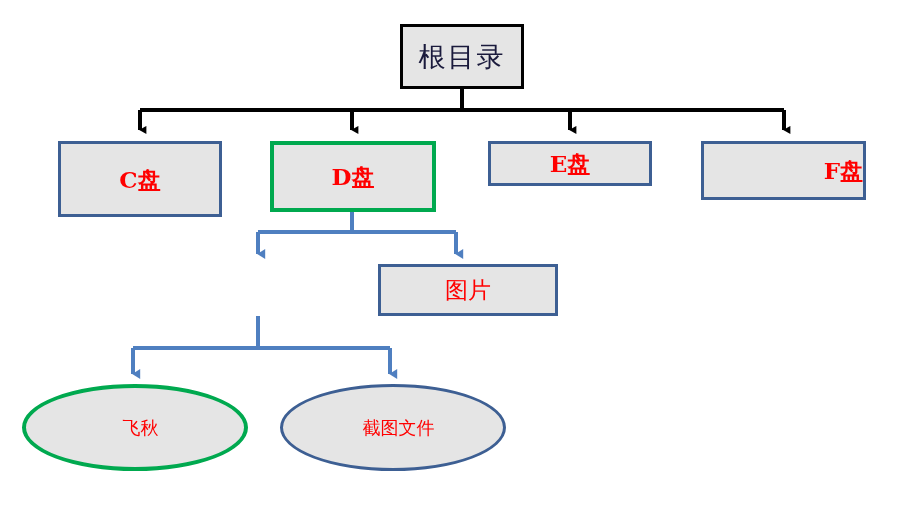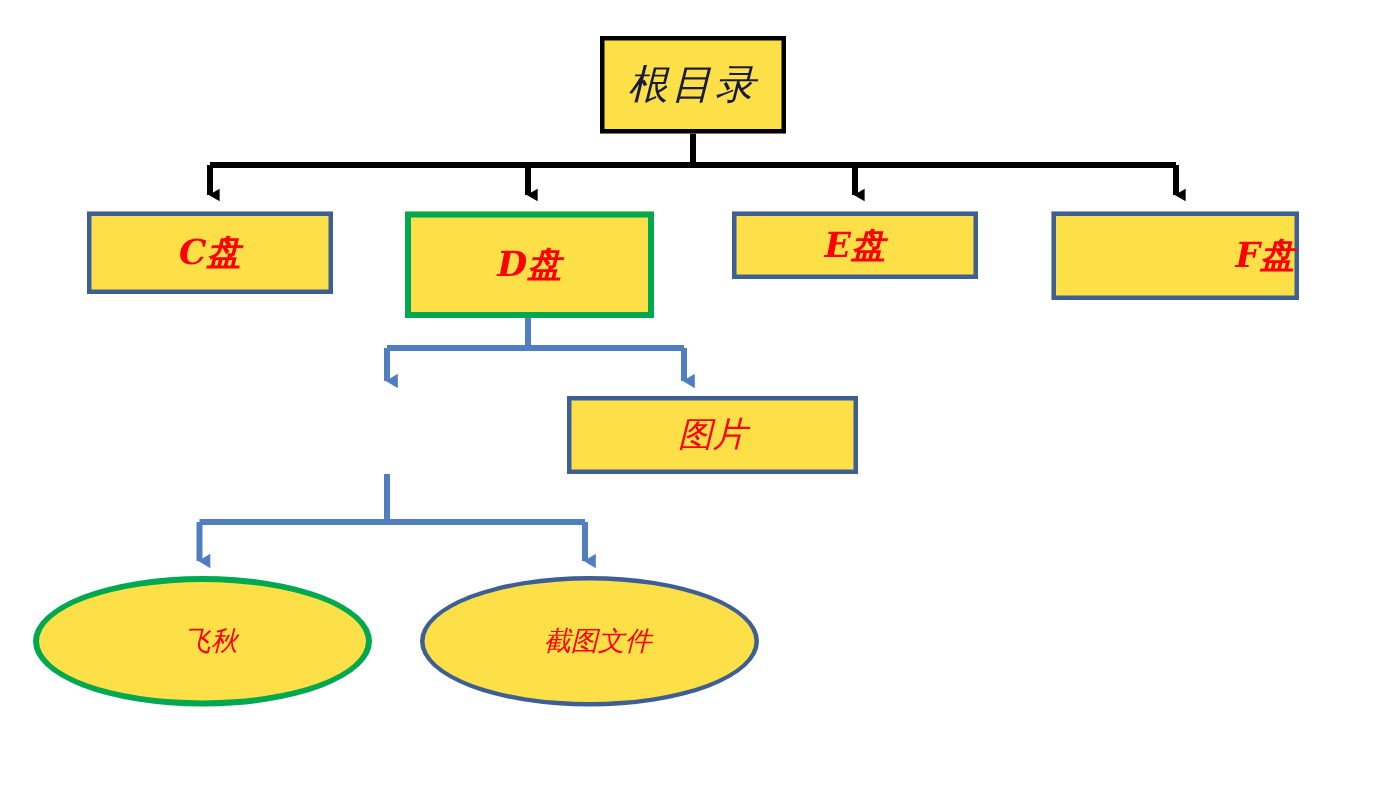--- a/index.html
+++ b/index.html
@@ -25,24 +25,23 @@
     width: 921px;
     height: 525px;
     pointer-events: none;
   }
   .node {
     position: absolute;
     box-sizing: border-box;
     display: flex;
     align-items: center;
     justify-content: center;
-    background: #fde047;
+    background: #e5e5e5;
     text-align: center;
     line-height: 1;
-    font-style: italic;
   }
   .node-label {
     display: block;
     white-space: nowrap;
   }
 
   
   .node.root {
     border: 3px solid #000000;
   }
@@ -130,38 +129,38 @@
       <path d="M133,348 L390,348" stroke="#4f7fc0" stroke-width="4" fill="none"></path>
       <path d="M133,348 L133,374" stroke="#4f7fc0" stroke-width="4" fill="none" marker-end="url(#arrow-blue)"></path>
       <path d="M390,348 L390,374" stroke="#4f7fc0" stroke-width="4" fill="none" marker-end="url(#arrow-blue)"></path>
     </g>
   </svg>
 
   <div class="node root" style="left:400px; top:24px; width:124px; height:65px;">
     <span class="node-label">根目录</span>
   </div>
 
-  <div class="node rect-blue drive" style="left:58px; top:141px; width:164px; height:55px;">
+  <div class="node rect-blue drive" style="left:58px; top:141px; width:164px; height:76px;">
     <span class="node-label">C盘</span>
   </div>
 
   <div class="node rect-green drive" style="left:270px; top:141px; width:166px; height:71px;">
     <span class="node-label">D盘</span>
   </div>
 
   <div class="node rect-blue drive" style="left:488px; top:141px; width:164px; height:45px;">
     <span class="node-label">E盘</span>
   </div>
 
   <div class="node rect-blue drive" style="left:701px; top:141px; width:165px; height:59px;justify-content:flex-end;">
     <span class="node-label">F盘</span>
   </div>
 
 
-  <div class="node rect-blue" style="left:378px; top:264px; width:194px; height:52px;">
+  <div class="node rect-blue" style="left:378px; top:264px; width:180px; height:52px;">
     <span class="node-label">图片</span>
   </div>
 
   <div class="node ellipse ellipse-green" style="left:22px; top:384px; width:226px; height:87px;">
     <span class="node-label">飞秋</span>
   </div>
 
   <div class="node ellipse ellipse-navy" style="left:280px; top:384px; width:226px; height:87px;">
     <span class="node-label">截图文件</span>
   </div>

